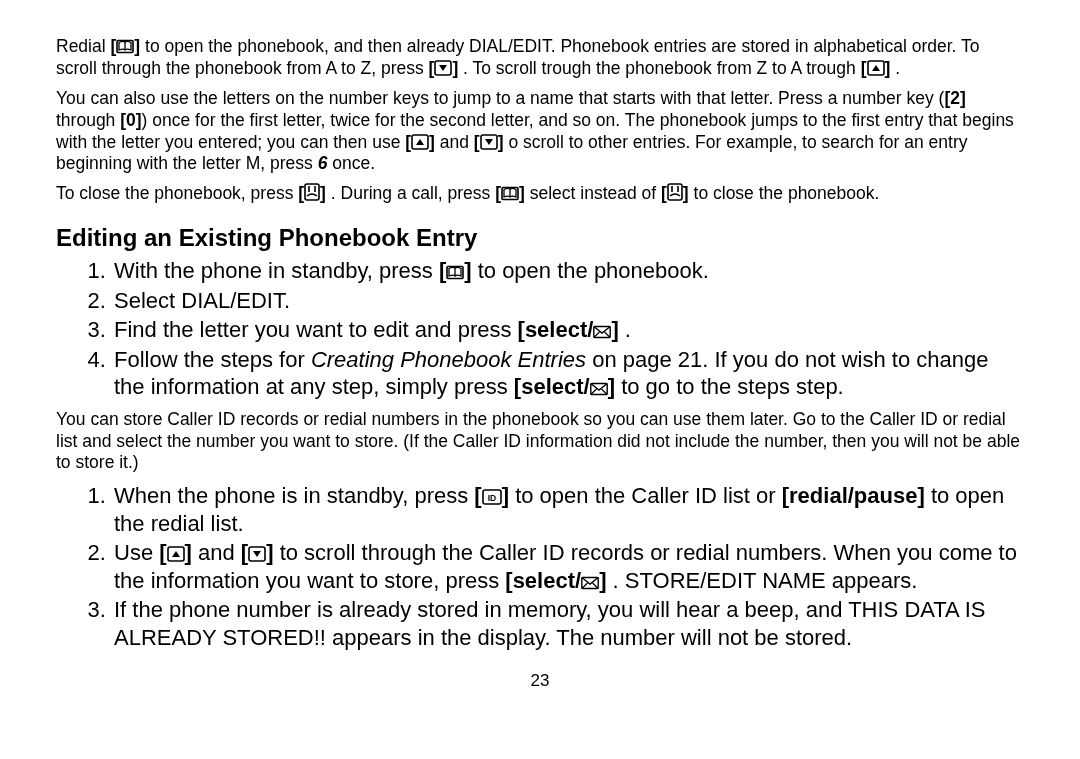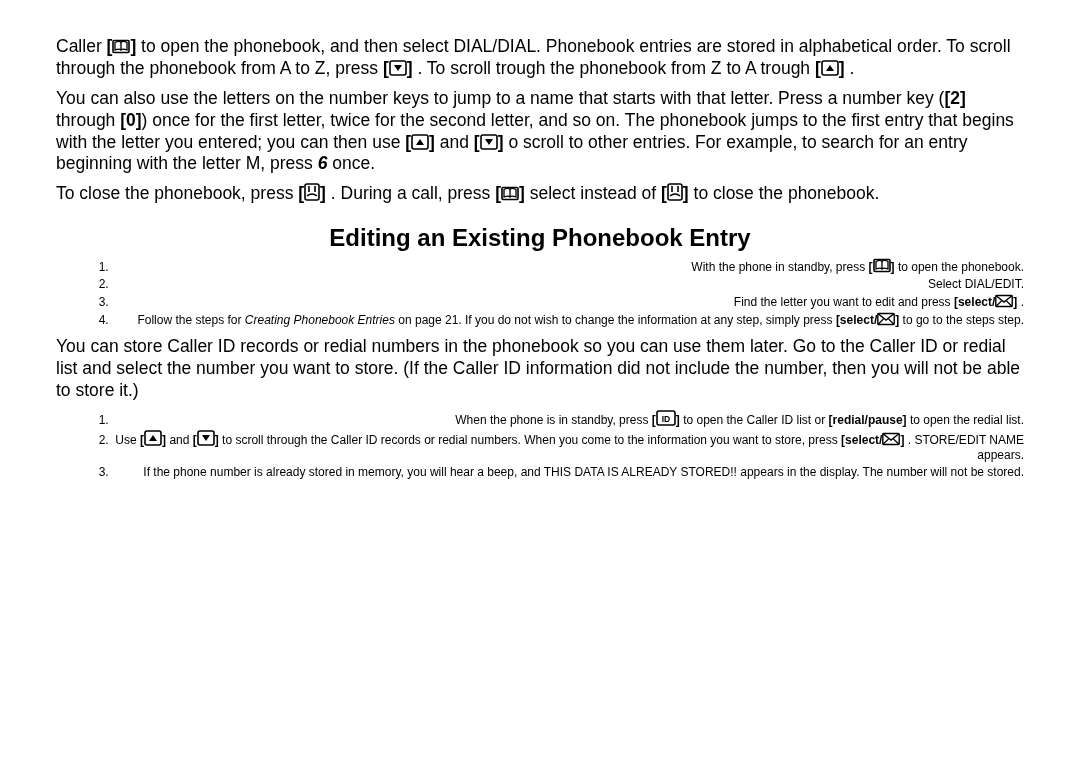--- a/index.html
+++ b/index.html
@@ -17,33 +17,31 @@
     padding: 36px 56px 0 56px;
   }
   h2 {
     font-size: 24px;
     font-weight: bold;
     margin: 0 0 4px 0;
     line-height: 1.25;
   }
   .h2-gap-top {
     margin-top: 18px;
-    text-align: center;
   }
   p {
     font-size: 17.5px;
     line-height: 1.25;
     margin: 0 0 8px 0;
   }
   ol {
     margin: 2px 0 8px 0;
     padding-left: 56px;
-    font-size: 12px;
+    font-size: 22px;
     line-height: 1.25;
-    text-align: right;
   }
   ol li {
     padding-left: 2px;
     margin-bottom: 2px;
   }
   b { font-weight: bold; }
   i { font-style: italic; }
   .icon-inline {
     display: inline-block;
     vertical-align: -2px;
@@ -94,25 +92,25 @@
       <rect x="1" y="1" width="18" height="14" rx="2" fill="none" stroke="#000" stroke-width="1.6"></rect>
       <text x="10" y="11.5" text-anchor="middle" font-size="8.5" font-family="Arial" font-weight="bold" fill="#000">ID</text>
     </g>
   </defs>
 </svg>
 
 <div class="page">
 
 
   <p>
-    <span>Caller </span>
+    <span>Redial </span>
     <b>[</b><svg class="icon-inline" width="18" height="16">
         <use href="#svg-book"></use>
       </svg><b>]</b>
-    <span> to open the phonebook, and then select DIAL/DIAL. Phonebook entries are stored in alphabetical order. To scroll through the phonebook from A to Z, press </span>
+    <span> to open the phonebook, and then already DIAL/EDIT. Phonebook entries are stored in alphabetical order. To scroll through the phonebook from A to Z, press </span>
     <b>[</b><svg class="icon-inline" width="18" height="16">
         <use href="#svg-down"></use>
       </svg><b>]</b>
     <span>. To scroll trough the phonebook from Z to A trough </span>
     <b>[</b><svg class="icon-inline" width="18" height="16">
         <use href="#svg-up"></use>
       </svg><b>]</b>
     <span>.</span>
   </p>
 
@@ -192,13 +190,14 @@
         </svg><b>]</b>
       <span>  to scroll through the Caller ID records or redial numbers. When you come to the information you want to store, press </span>
       <b>[select/</b><svg class="icon-inline" width="18" height="14">
           <use href="#svg-env"></use>
         </svg><b>]</b>
       <span>. STORE/EDIT NAME appears.</span>
     </li>
     <li>If the phone number is already stored in memory, you will hear a beep, and THIS DATA IS ALREADY STORED!! appears in the display. The number will not be stored.</li>
   </ol>
 
+  <div class="page-num">23</div>
 </div>
 
 </body></html>

